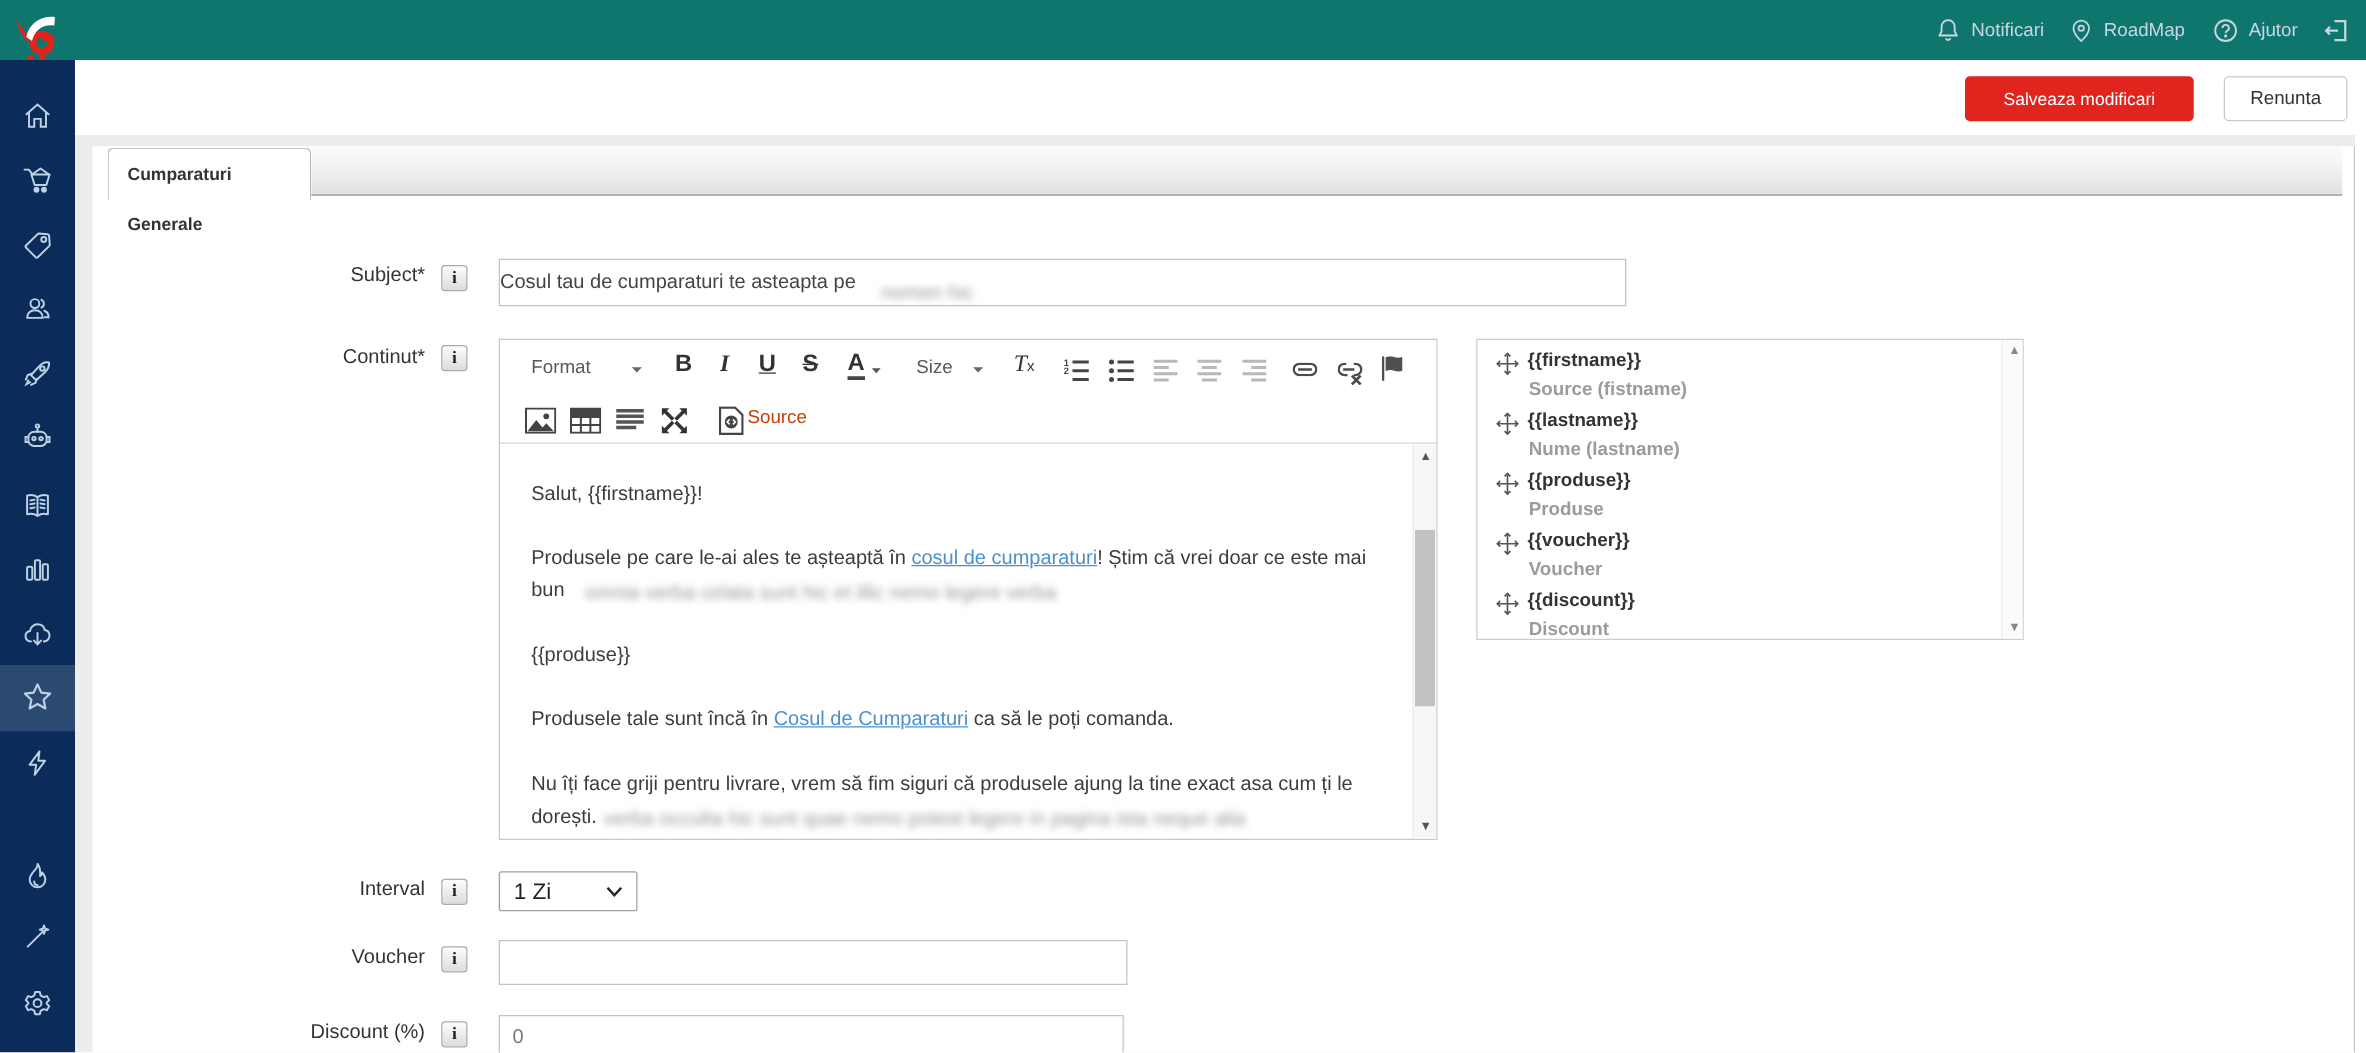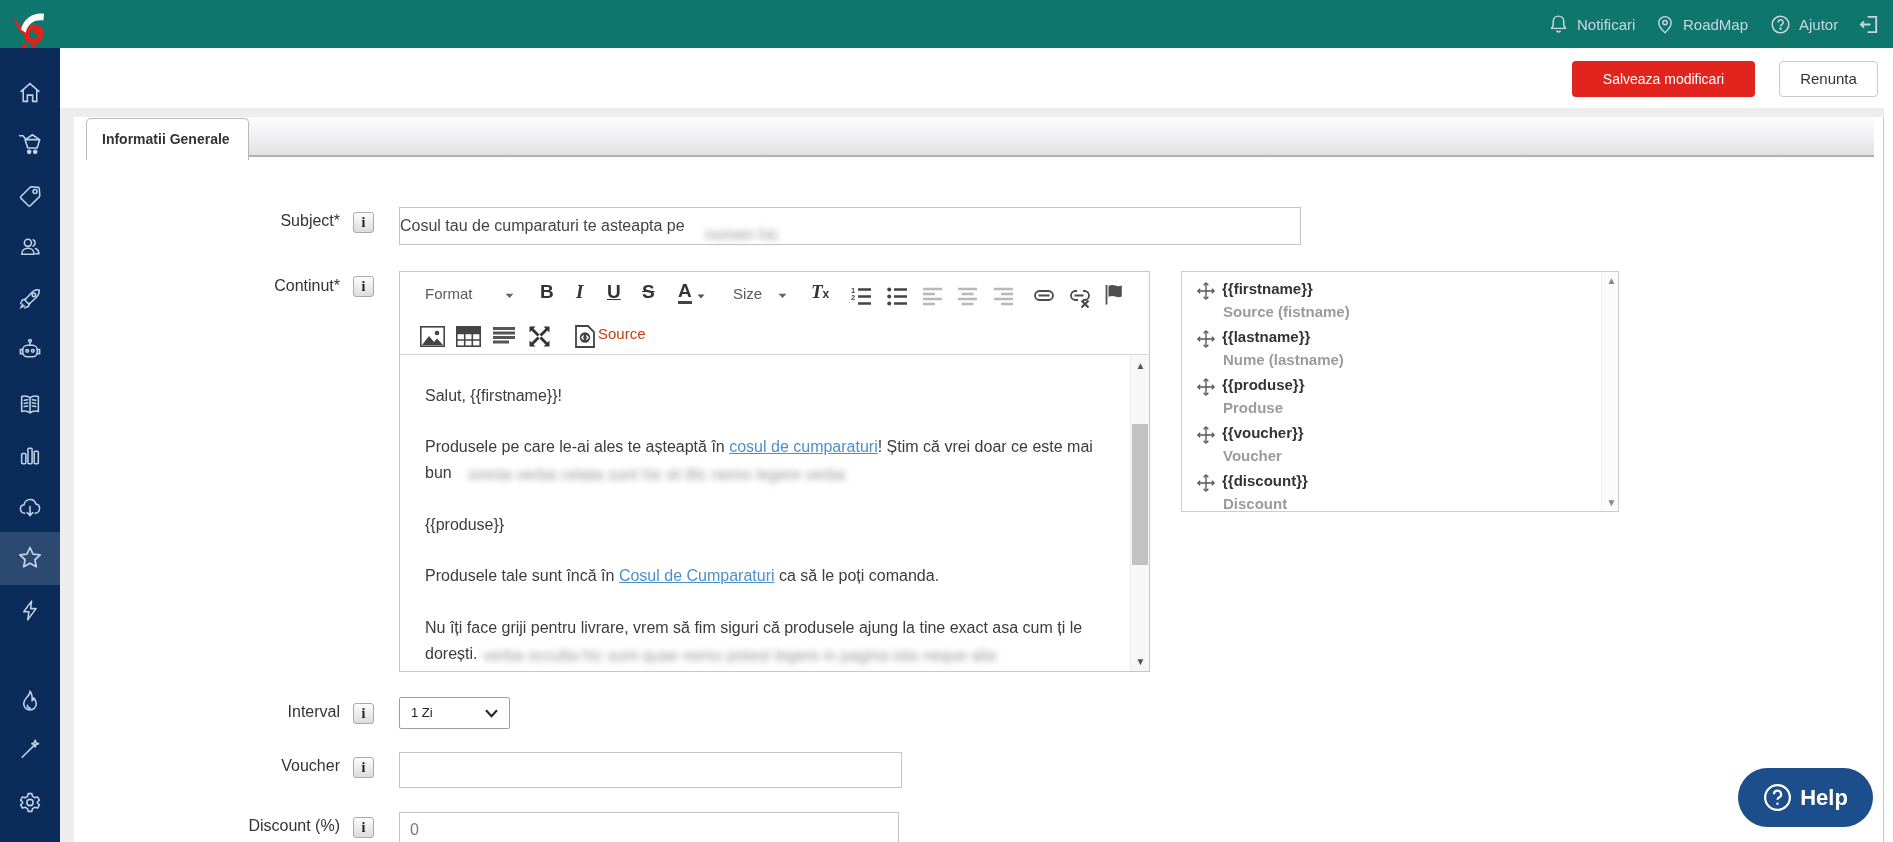--- a/index.html
+++ b/index.html
@@ -74,21 +74,21 @@
     border:1px solid #ccc; }
   .tok { position:absolute; left:40px; font-weight:bold; font-size:15px; color:#333; }
   .mv { position:absolute; left:14px; width:20px; height:20px; stroke:#555; fill:none;
     stroke-width:1.6; }
   .tokdesc { position:absolute; left:41px; font-weight:bold; font-size:15px; color:#9b9b9b; }
   #tokscroll { position:absolute; right:0; top:0; width:17px; height:239px;
     background:#fbfbfb; border-left:1px solid #eee; }
 
   
   #interval-sel { left:399px; top:697px; width:111px; height:32px; border:1px solid #9f9f9f;
-    font-size:13px; color:#222; line-height:30px; padding-left:11px; border-radius:2px; }
+    font-size:18px; color:#222; line-height:30px; padding-left:11px; border-radius:2px; }
   #voucher-inp { left:399px; top:752px; width:503px; height:36px; }
   #discount-inp { left:399px; top:812px; width:500px; height:36px; font-size:16px;
     color:#777; line-height:34px; padding-left:10px; }
 
   
   #help { left:1738px; top:768px; width:135px; height:59px; background:#1d4e8c;
     border-radius:30px; color:#fff; display:flex; align-items:center; justify-content:center;
     gap:8px; font-weight:bold; font-size:22px; }
 </style>
 </head>
@@ -98,21 +98,21 @@
     <defs>
       <g id="movearr">
         <path d="M12 2.5 L12 21.5 M2.5 12 L21.5 12"></path>
         <path d="M9.2 5 L12 2.2 L14.8 5 M9.2 19 L12 21.8 L14.8 19 M5 9.2 L2.2 12 L5 14.8 M19 9.2 L21.8 12 L19 14.8"></path>
       </g>
     </defs>
   </svg>
   <div class="abs" id="grayband"></div>
   <div class="abs" id="panel"></div>
   <div class="abs" id="tabstrip"></div>
-  <div class="abs" id="tab">Informatii Generale</div>
+  <div class="abs" id="tab">Cumparaturi Generale</div>
   <div class="abs" id="header"></div>
   <div class="abs" id="btn-save">Salveaza modificari</div>
   <div class="abs" id="btn-cancel">Renunta</div>
   <div class="abs" id="topbar">
     <svg class="abs" style="left:8px; top:5px;" width="48" height="45" viewBox="0 0 48 45">
       <path d="M5 10.5 C 6.5 17, 9.5 23.5, 14 28.5 L 16.8 24.8 C 12 20.3, 7.5 15.5, 5 10.5 Z" fill="#e2231a"></path>
       <circle cx="25.5" cy="29.3" r="7.1" fill="none" stroke="#e2231a" stroke-width="5.2"></circle>
       <rect x="26" y="23.3" width="9.4" height="5" fill="#e2231a"></rect>
       <path d="M13 24.5 C 15.5 14, 24.5 7.2, 36 8.7 L 35.4 15.5 C 26.5 14.3, 20.3 18.3, 17.6 27.8 Z" fill="#ffffff"></path>
       <ellipse cx="16.2" cy="41.2" rx="2.6" ry="2.2" fill="#e2231a"></ellipse>
@@ -227,21 +227,21 @@
       <div class="tbglyph" style="left:207px; top:9px; font-size:19px; text-decoration:underline; font-weight:bold;">U</div>
       <div class="tbglyph" style="left:242px; top:9px; font-size:19px; text-decoration:line-through; font-weight:bold;">S</div>
       <div class="tbglyph" style="left:278px; top:9px; font-size:19px; font-weight:bold; border-bottom:3px solid #444; line-height:20px;">A</div>
       <svg class="abs" style="left:297px; top:22px;" width="8" height="5" viewBox="0 0 8 5">
           <path d="M0.5 0.5 L4 4.5 L7.5 0.5" fill="#555"></path>
         </svg>
       <div class="tbtxt" style="left:333px; top:13px;">Size</div>
       <svg class="abs" style="left:378px; top:21px;" width="9" height="6" viewBox="0 0 9 6">
           <path d="M0.5 0.8 L4.5 5 L8.5 0.8" fill="#666"></path>
         </svg>
-      <div class="tbglyph" style="left:411px; top:9px; font-style:italic; font-size:19px; font-family:'Liberation Serif',serif; font-weight:bold;">T<span style="font-size:12px; font-style:normal; font-family:'Liberation Sans',sans-serif;">x</span></div>
+      <div class="tbglyph" style="left:411px; top:9px; font-style:italic; font-size:19px; font-family:'Liberation Serif',serif; font-weight:normal;">T<span style="font-size:12px; font-style:normal; font-family:'Liberation Sans',sans-serif;">x</span></div>
       <svg class="abs tbi" style="left:451px; top:14px;">
         <path d="M7 3.5 L20 3.5 M7 10.5 L20 10.5 M7 17.5 L20 17.5" stroke="#444" stroke-width="2.4"></path>
         <text x="0" y="6.5" font-size="7.5" fill="#444" font-weight="bold">1</text>
         <text x="0" y="13.5" font-size="7.5" fill="#444" font-weight="bold">2</text>
       </svg>
       <svg class="abs tbi" style="left:487px; top:14px;">
         <path d="M7 3.5 L20 3.5 M7 10.5 L20 10.5 M7 17.5 L20 17.5" stroke="#444" stroke-width="2.4"></path>
         <circle cx="2.2" cy="3.5" r="2" fill="#444"></circle>
           <circle cx="2.2" cy="10.5" r="2" fill="#444"></circle>
           <circle cx="2.2" cy="17.5" r="2" fill="#444"></circle>
@@ -351,24 +351,16 @@
   <div class="inp" id="interval-sel">1 Zi</div>
 
   <div class="lbl" style="left:140px; top:756px;">Voucher</div>
   <div class="info" style="top:757px;">i</div>
   <div class="inp" id="voucher-inp"></div>
 
   <div class="lbl" style="left:140px; top:816px;">Discount (%)</div>
   <div class="info" style="top:817px;">i</div>
   <div class="inp" id="discount-inp">0</div>
 
-  <div class="abs" id="help">
-    <svg width="29" height="29" viewBox="0 0 34 34" fill="none" stroke="#fff">
-      <circle cx="17" cy="17" r="14.5" stroke-width="2.6"></circle>
-      <path d="M12.8 13.2 a 4.2 4.2 0 1 1 6 3.8 c -1.4 .7 -1.8 1.4 -1.8 2.7" stroke-width="2.6"></path>
-      <circle cx="17" cy="24.3" r="1.4" fill="#fff" stroke="none"></circle>
-    </svg>
-    <span>Help</span>
-  </div>
   <svg class="abs" style="left:485px; top:709px;" width="13" height="9" viewBox="0 0 13 9" fill="none" stroke="#222" stroke-width="2">
     <path d="M1 1.2 L6.5 7.2 L12 1.2"></path>
   </svg>
 </div>
 
 </body></html>

